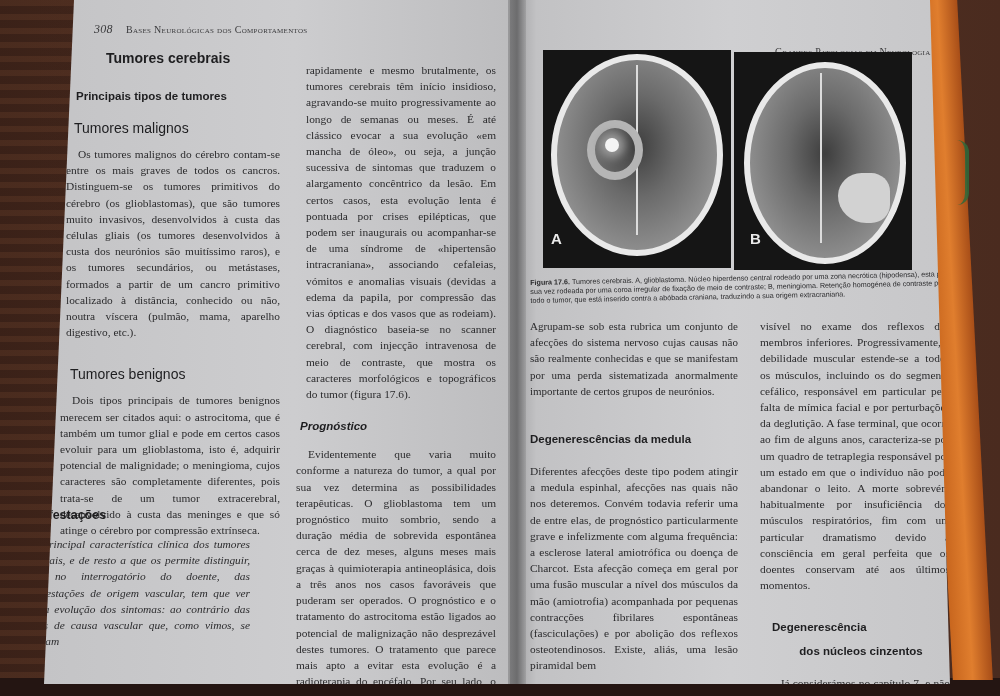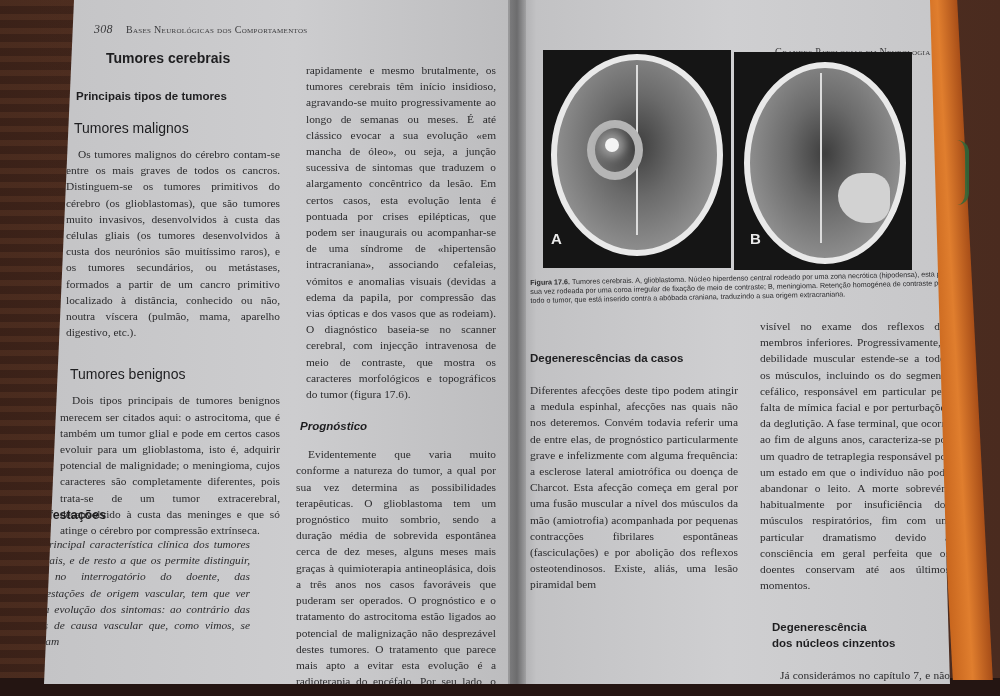--- a/index.html
+++ b/index.html
@@ -112,25 +112,26 @@
     </div>
     <div class="ct-label" style="left:16px; top:178px;">B</div>
   </div>
 
   <div class="abs caption" style="left:20px; top:278px; width:420px;">
     <b>Figura 17.6.</b>
     <span>Tumores cerebrais. A, glioblastoma. Núcleo hiperdenso central rodeado por uma zona necrótica (hipodensa), esta por sua vez rodeada por uma coroa irregular de fixação de meio de contraste; B, meningioma. Retenção homogénea de contraste por todo o tumor, que está inserido contra a abóbada craniana, traduzindo a sua origem extracraniana.</span>
   </div>
 
   <div class="abs" style="left:20px; top:318px; width:208px;">
-    <h2 class="h-sub" style="margin:34px 0 18px 0;">Degenerescências da casos</h2>
+    <p class="para" style="text-indent:0; font-size:11px;">Agrupam-se sob esta rubrica um conjunto de afecções do sistema nervoso cujas causas não são realmente conhecidas e que se manifestam por uma perda sistematizada anormalmente importante de certos grupos de neurónios.</p>
+    <h2 class="h-sub" style="margin:34px 0 18px 0;">Degenerescências da medula</h2>
     <p class="para" style="text-indent:0;">Diferentes afecções deste tipo podem atingir a medula espinhal, afecções nas quais não nos deteremos. Convém todavia referir uma de entre elas, de prognóstico particularmente grave e infelizmente com alguma frequência: a esclerose lateral amiotrófica ou doença de Charcot. Esta afecção começa em geral por uma fusão muscular a nível dos músculos da mão (amiotrofia) acompanhada por pequenas contracções fibrilares espontâneas (fasciculações) e por abolição dos reflexos osteotendinosos. Existe, aliás, uma lesão piramidal bem</p>
   </div>
 
   <div class="abs" style="left:250px; top:318px; width:190px;">
     <p class="para" style="text-indent:0;">visível no exame dos reflexos dos membros inferiores. Progressivamente, a debilidade muscular estende-se a todos os músculos, incluindo os do segmento cefálico, responsável em particular pela falta de mímica facial e por perturbações da deglutição. A fase terminal, que ocorre ao fim de alguns anos, caracteriza-se por um quadro de tetraplegia responsável por um estado em que o indivíduo não pode abandonar o leito. A morte sobrevém habitualmente por insuficiência dos músculos respiratórios, fim com um particular dramatismo devido à consciência em geral perfeita que os doentes conservam até aos últimos momentos.</p>
     <h2 class="h-sub" style="margin:28px 0 0 12px;">Degenerescência</h2>
-    <h2 class="h-sub" style="margin:4px 0 18px 12px;">dos núcleos cinzentos</h2>
+    <h2 class="h-sub" style="margin:12px 0 18px 12px;text-align:center;">dos núcleos cinzentos</h2>
     <p class="para" style="margin-left:12px; text-indent:8px;">Já considerámos no capítulo 7, e não voltaremos a elas em pormenor, as duas principais afecções degenerativas que atingem o sistema</p>
   </div>
 </div>
 
 <div class="gutter"></div>
 
 </body></html>

